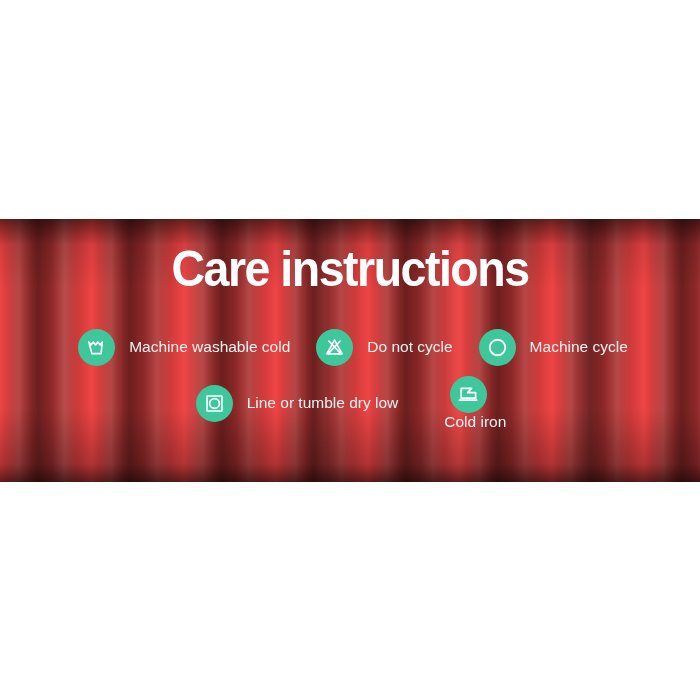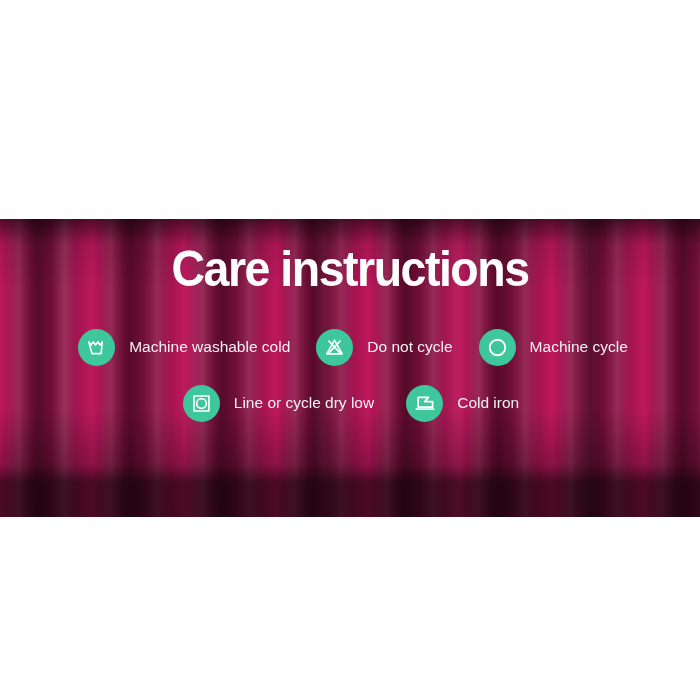--- a/index.html
+++ b/index.html
@@ -21,22 +21,22 @@
     height: 700px;
     background: #ffffff;
   }
 
   
   .banner {
     position: absolute;
     left: 0;
     top: 219px;
     width: 700px;
-    height: 298px;
-    background-color: #be185d;
+    height: 263px;
+    background-color: #ef4444;
     overflow: hidden;
   }
 
   
   .banner .folds {
     position: absolute;
     inset: 0;
     background-image:
       repeating-linear-gradient(
         to right,
@@ -125,21 +125,21 @@
   }
   .row.row-1 { padding-left: 6px; }
   .row.row-2 { padding-left: 2px; }
 
   .care-item {
     display: flex;
     flex-direction: row;
     align-items: center;
   }
   .row-1 .care-item + .care-item { margin-left: 26px; }
-  .row-2 .care-item + .care-item { margin-left: 32px; }
+  .row-2 .care-item + .care-item { margin-left: 32px; flex-direction: column; }
 
   .badge {
     width: 37px;
     height: 37px;
     border-radius: 50%;
     background: #3dc79b;
     display: flex;
     align-items: center;
     justify-content: center;
     flex: 0 0 auto;
@@ -208,21 +208,21 @@
 
         <div class="row row-2">
 
           <div class="care-item">
             <span class="badge">
               <svg width="23" height="23" viewBox="0 0 24 24" fill="none" stroke="#ffffff" stroke-width="1.7" stroke-linejoin="round">
                 <rect x="4.2" y="4.2" width="15.6" height="15.6"></rect>
                 <circle cx="12" cy="12" r="5.1"></circle>
               </svg>
             </span>
-            <span class="care-label">Line or cycle dry low</span>
+            <span class="care-label">Line or tumble dry low</span>
           </div>
 
           <div class="care-item">
             <span class="badge">
               <svg width="24" height="24" viewBox="0 0 24 24" fill="none" stroke="#ffffff" stroke-width="1.7" stroke-linecap="round" stroke-linejoin="round">
                 <path d="M5.2 6.4 L15.6 6.4 L11.6 10.6 L19.6 10.6 L19.6 16.2 L5.2 16.2 Z"></path>
                 <line x1="3.4" y1="18.2" x2="20.6" y2="18.2"></line>
               </svg>
             </span>
             <span class="care-label">Cold iron</span>

